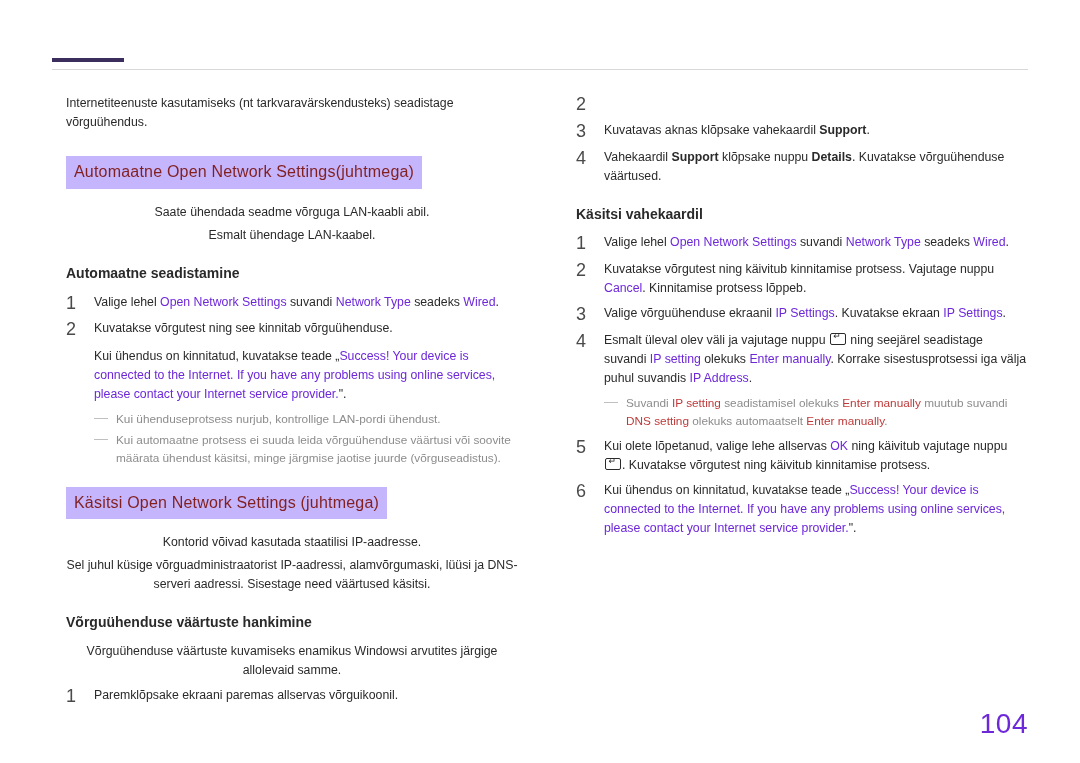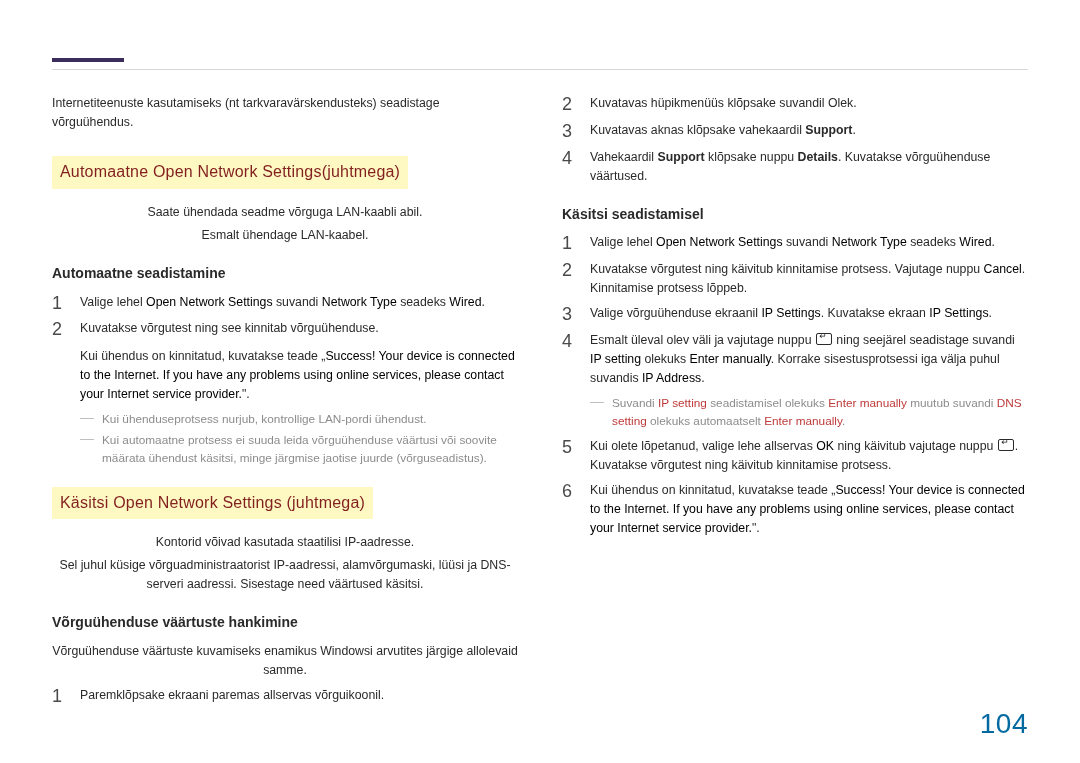--- a/index.html
+++ b/index.html
@@ -35,43 +35,44 @@
     left: 52px;
     right: 52px;
     height: 1px;
     background: #d8d8d8;
   }
   .page-number {
     position: absolute;
     bottom: 18px;
     right: 52px;
     font-size: 28px;
-    color: #0369a1;
+    color: #6d28d9;
     letter-spacing: 0.5px;
     font-weight: 300;
   }
   .columns {
     position: absolute;
     top: 94px;
     left: 52px;
     right: 52px;
     display: flex;
     gap: 44px;
   }
   .col {
     flex: 1;
     min-width: 0;
+    margin-left: 14px;
   }
   .intro {
     margin: 0 0 14px 0;
     font-size: 12.3px;
   }
   .h2 {
     display: inline-block;
-    background: #fef9c3;
+    background: #c4b5fd;
     color: #821f1f;
     font-size: 16px;
     font-weight: 500;
     padding: 4px 8px;
     margin: 10px 0 10px 0;
     letter-spacing: 0.2px;
   }
   .plain {
     margin: 4px 0;
     font-size: 12.3px;
@@ -95,21 +96,21 @@
     color: #4a4a4a;
     line-height: 1.1;
     width: 14px;
     flex: 0 0 auto;
     padding-top: 1px;
   }
   .step-body {
     flex: 1;
     font-size: 12.3px;
   }
-  .red { color: #000000; }
+  .red { color: #6d28d9; }
   .bold { font-weight: 600; }
   .note {
     display: flex;
     align-items: flex-start;
     gap: 8px;
     padding-left: 28px;
     font-size: 11.8px;
     color: #8c8c8c;
     margin: 3px 0;
   }
@@ -198,38 +199,37 @@
       <div class="step">
         <div class="step-num">1</div>
         <div class="step-body">Paremklõpsake ekraani paremas allservas võrguikoonil.</div>
       </div>
     </div>
 
     <div class="col">
 
       <div class="step" style="margin-top:0;">
         <div class="step-num">2</div>
-        <div class="step-body">Kuvatavas hüpikmenüüs klõpsake suvandil Olek.</div>
       </div>
 
       <div class="step">
         <div class="step-num">3</div>
         <div class="step-body">
           <span>Kuvatavas aknas klõpsake vahekaardil </span><span class="bold">Support</span><span>.</span>
         </div>
       </div>
 
       <div class="step">
         <div class="step-num">4</div>
         <div class="step-body">
           <span>Vahekaardil </span><span class="bold">Support</span><span> klõpsake nuppu </span><span class="bold">Details</span><span>. Kuvatakse võrguühenduse väärtused.</span>
         </div>
       </div>
 
-      <div class="h3">Käsitsi seadistamisel</div>
+      <div class="h3">Käsitsi vahekaardil</div>
 
       <div class="step">
         <div class="step-num">1</div>
         <div class="step-body">
           <span>Valige lehel </span><span class="red">Open Network Settings</span><span> suvandi </span><span class="red">Network Type</span><span> seadeks </span><span class="red">Wired</span><span>.</span>
         </div>
       </div>
 
       <div class="step">
         <div class="step-num">2</div>

